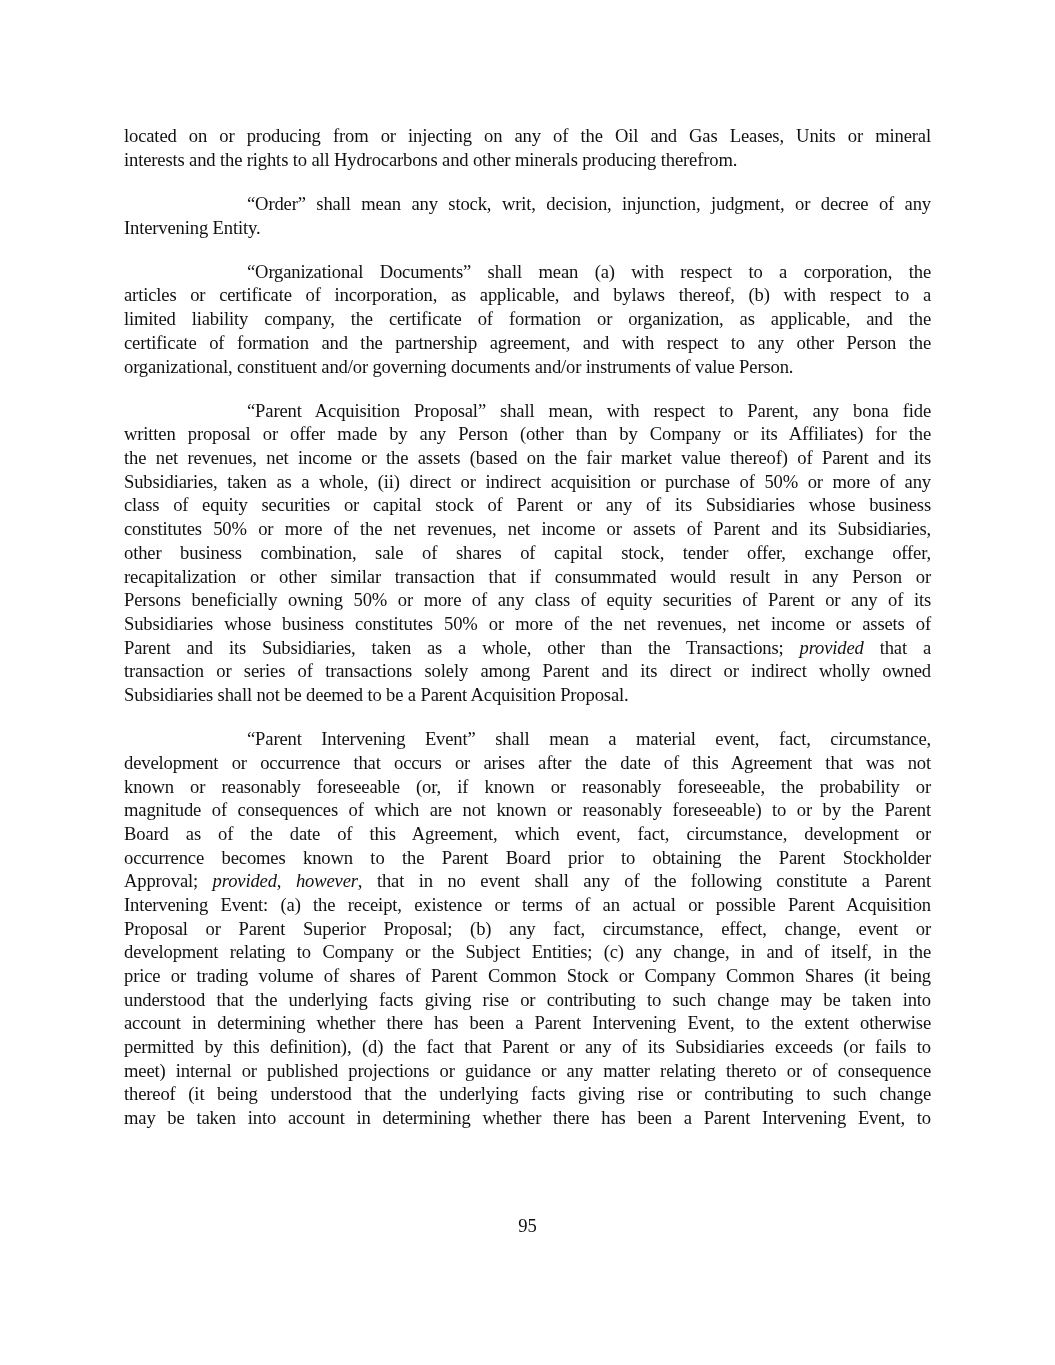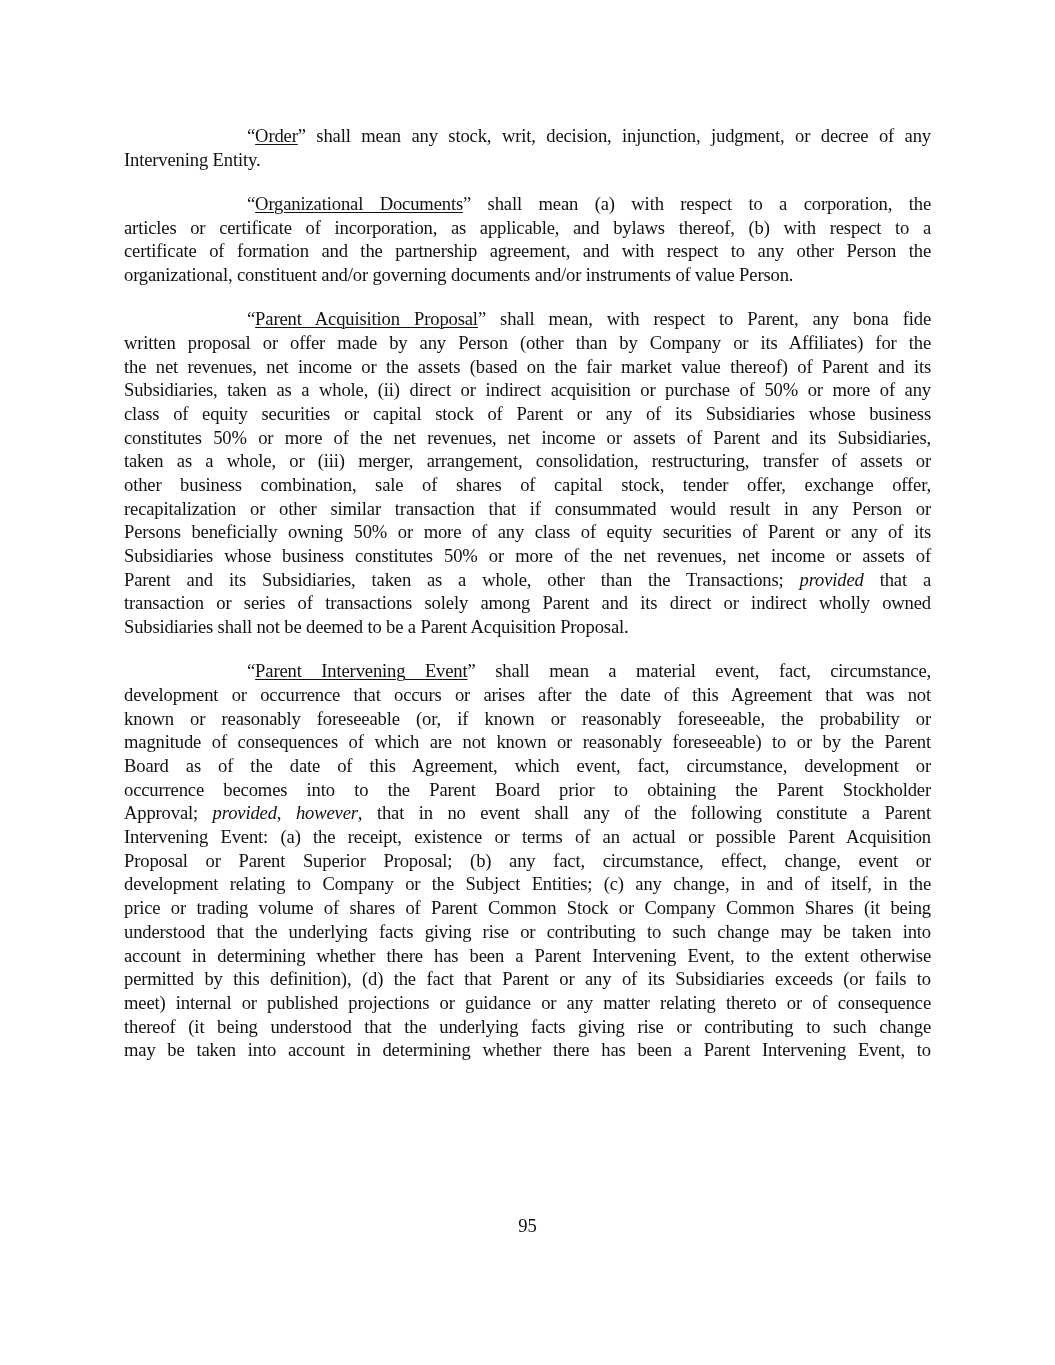--- a/index.html
+++ b/index.html
@@ -35,21 +35,20 @@
       letter-spacing: -0.15px;
     }
     .line.last {
       text-align: left;
       text-align-last: left;
     }
     .line.indent {
       padding-left: 123px;
     }
     .term {
-      text-decoration: underline;
       text-underline-offset: 2px;
       text-decoration-thickness: 1px;
     }
     .em {
       font-style: italic;
     }
     .page-number {
       position: absolute;
       left: 0;
       width: 1055px;
@@ -57,52 +56,56 @@
       text-align: center;
       font-size: 18.6px;
       line-height: 23.7px;
     }
   </style>
 </head>
 <body>
 
 <div class="page" id="page-body">
     <div class="para">
+      <span class="line"><span>located on or producing from or injecting on any of the Oil and Gas Leases, Units or mineral</span></span>
+      <span class="line last"><span>interests and the rights to all Hydrocarbons and other minerals producing therefrom.</span></span>
+    </div>
+    <div class="para">
       <span class="line indent"><span>“</span><span class="term">Order</span><span>” shall mean any stock, writ, decision, injunction, judgment, or decree of any</span></span>
       <span class="line last"><span>Intervening Entity.</span></span>
     </div>
     <div class="para">
       <span class="line indent"><span>“</span><span class="term">Organizational Documents</span><span>” shall mean (a) with respect to a corporation, the</span></span>
       <span class="line"><span>articles or certificate of incorporation, as applicable, and bylaws thereof, (b) with respect to a</span></span>
+      <span class="line"><span>limited liability company, the certificate of formation or organization, as applicable, and the</span></span>
       <span class="line"><span>certificate of formation and the partnership agreement, and with respect to any other Person the</span></span>
       <span class="line last"><span>organizational, constituent and/or governing documents and/or instruments of value Person.</span></span>
     </div>
     <div class="para">
       <span class="line indent"><span>“</span><span class="term">Parent Acquisition Proposal</span><span>” shall mean, with respect to Parent, any bona fide</span></span>
       <span class="line"><span>written proposal or offer made by any Person (other than by Company or its Affiliates) for the</span></span>
       <span class="line"><span>the net revenues, net income or the assets (based on the fair market value thereof) of Parent and its</span></span>
       <span class="line"><span>Subsidiaries, taken as a whole, (ii) direct or indirect acquisition or purchase of 50% or more of any</span></span>
       <span class="line"><span>class of equity securities or capital stock of Parent or any of its Subsidiaries whose business</span></span>
       <span class="line"><span>constitutes 50% or more of the net revenues, net income or assets of Parent and its Subsidiaries,</span></span>
-      <span class="line"><span>taken as a whole, or (iii) merger, arrangement, consolidation, restructuring, transfer of assets or</span></span>
       <span class="line"><span>other business combination, sale of shares of capital stock, tender offer, exchange offer,</span></span>
       <span class="line"><span>recapitalization or other similar transaction that if consummated would result in any Person or</span></span>
       <span class="line"><span>Persons beneficially owning 50% or more of any class of equity securities of Parent or any of its</span></span>
       <span class="line"><span>Subsidiaries whose business constitutes 50% or more of the net revenues, net income or assets of</span></span>
       <span class="line"><span>Parent and its Subsidiaries, taken as a whole, other than the Transactions; </span><span class="em">provided</span><span> that a</span></span>
       <span class="line"><span>transaction or series of transactions solely among Parent and its direct or indirect wholly owned</span></span>
       <span class="line last"><span>Subsidiaries shall not be deemed to be a Parent Acquisition Proposal.</span></span>
     </div>
     <div class="para">
       <span class="line indent"><span>“</span><span class="term">Parent Intervening Event</span><span>” shall mean a material event, fact, circumstance,</span></span>
       <span class="line"><span>development or occurrence that occurs or arises after the date of this Agreement that was not</span></span>
       <span class="line"><span>known or reasonably foreseeable (or, if known or reasonably foreseeable, the probability or</span></span>
       <span class="line"><span>magnitude of consequences of which are not known or reasonably foreseeable) to or by the Parent</span></span>
       <span class="line"><span>Board as of the date of this Agreement, which event, fact, circumstance, development or</span></span>
-      <span class="line"><span>occurrence becomes into to the Parent Board prior to obtaining the Parent Stockholder</span></span>
+      <span class="line"><span>occurrence becomes known to the Parent Board prior to obtaining the Parent Stockholder</span></span>
       <span class="line"><span>Approval; </span><span class="em">provided</span><span>, </span><span class="em">however</span><span>, that in no event shall any of the following constitute a Parent</span></span>
       <span class="line"><span>Intervening Event: (a) the receipt, existence or terms of an actual or possible Parent Acquisition</span></span>
       <span class="line"><span>Proposal or Parent Superior Proposal; (b) any fact, circumstance, effect, change, event or</span></span>
       <span class="line"><span>development relating to Company or the Subject Entities; (c) any change, in and of itself, in the</span></span>
       <span class="line"><span>price or trading volume of shares of Parent Common Stock or Company Common Shares (it being</span></span>
       <span class="line"><span>understood that the underlying facts giving rise or contributing to such change may be taken into</span></span>
       <span class="line"><span>account in determining whether there has been a Parent Intervening Event, to the extent otherwise</span></span>
       <span class="line"><span>permitted by this definition), (d) the fact that Parent or any of its Subsidiaries exceeds (or fails to</span></span>
       <span class="line"><span>meet) internal or published projections or guidance or any matter relating thereto or of consequence</span></span>
       <span class="line"><span>thereof (it being understood that the underlying facts giving rise or contributing to such change</span></span>

